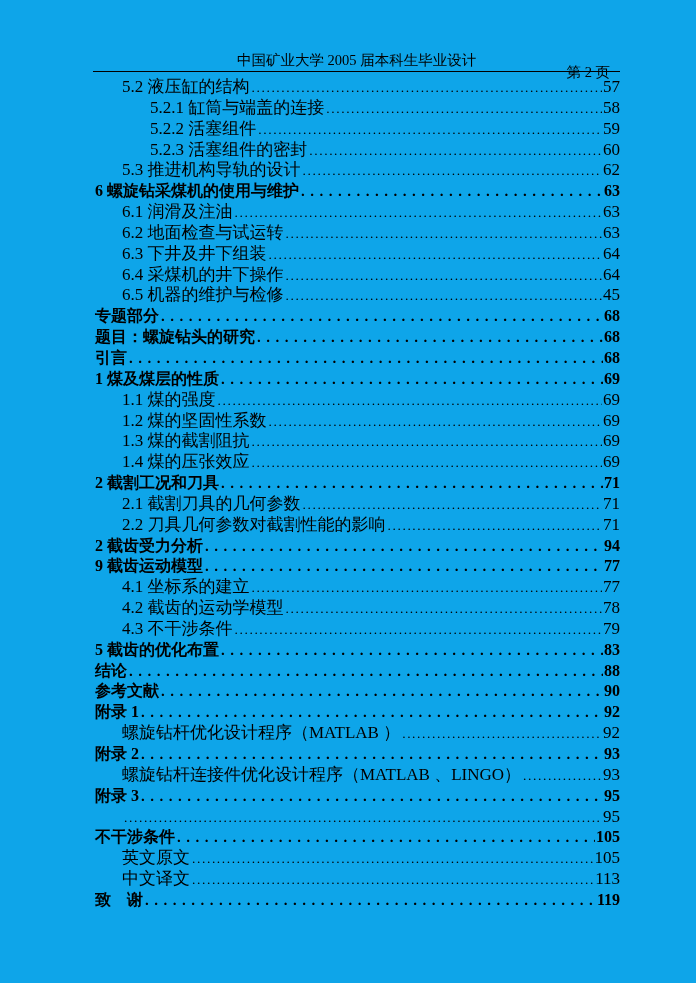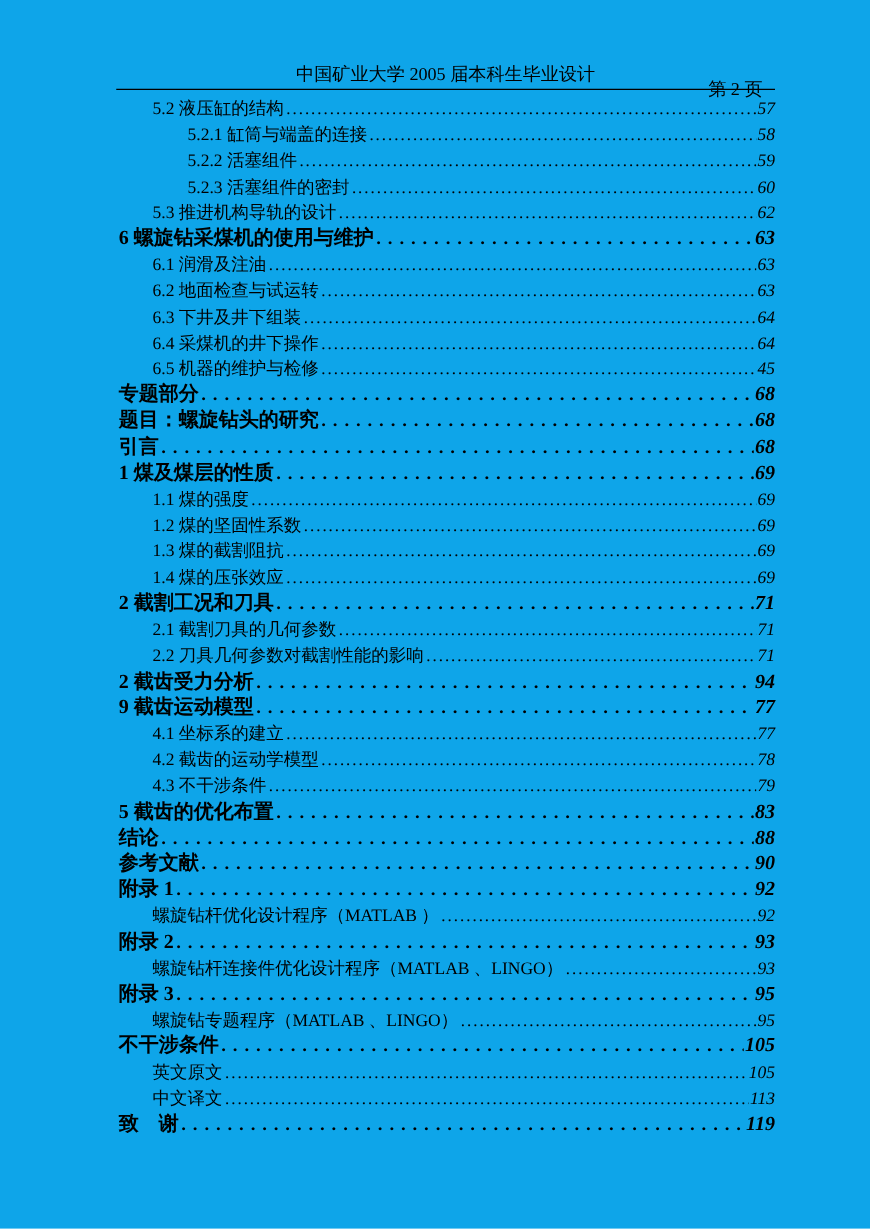--- a/index.html
+++ b/index.html
@@ -48,21 +48,21 @@
   .toc {
     padding-top: 5px;
   }
   .toc-row {
     display: flex;
     align-items: baseline;
     height: 20.85px;
     line-height: 20.85px;
     white-space: nowrap;
   }
-  .toc-row.row-normal { font-size: 14px; }
+  .toc-row.row-normal { font-size: 17px; }
   .toc-row.row-bold   { font-size: 16px; font-weight: bold; }
   .toc-row.level-0 { padding-left: 2px; }
   .toc-row.level-1 { padding-left: 29px; }
   .toc-row.level-2 { padding-left: 57px; }
   .toc-label {
     flex: 0 0 auto;
   }
   .leader {
     flex: 1 1 auto;
     overflow: hidden;
@@ -78,21 +78,20 @@
     letter-spacing: 1.6px;
   }
   .row-bold .leader {
     font-size: 15px;
     letter-spacing: 5.5px;
     font-weight: bold;
   }
   .toc-page {
     flex: 0 0 auto;
     text-align: center;
-    font-style: italic;
   }
 </style>
 </head>
 <body>
 
 <div class="page">
   <div class="content">
     <div class="header">
       <div class="header-inner">
         <span>中国矿业大学 2005 届本科生毕业设计</span>
@@ -271,21 +270,20 @@
     <span class="toc-label">螺旋钻杆连接件优化设计程序（MATLAB 、LINGO）</span>
     <span class="leader"></span>
     <span class="toc-page">93</span>
   </div>
         <div class="toc-row level-0 row-bold">
     <span class="toc-label">附录 3</span>
     <span class="leader"></span>
     <span class="toc-page">95</span>
   </div>
         <div class="toc-row level-1 row-normal">
-    <span class="toc-label">螺旋钻专题程序（MATLAB 、LINGO）</span>
     <span class="leader"></span>
     <span class="toc-page">95</span>
   </div>
         <div class="toc-row level-0 row-bold">
     <span class="toc-label">不干涉条件</span>
     <span class="leader"></span>
     <span class="toc-page">105</span>
   </div>
         <div class="toc-row level-1 row-normal">
     <span class="toc-label">英文原文</span>

